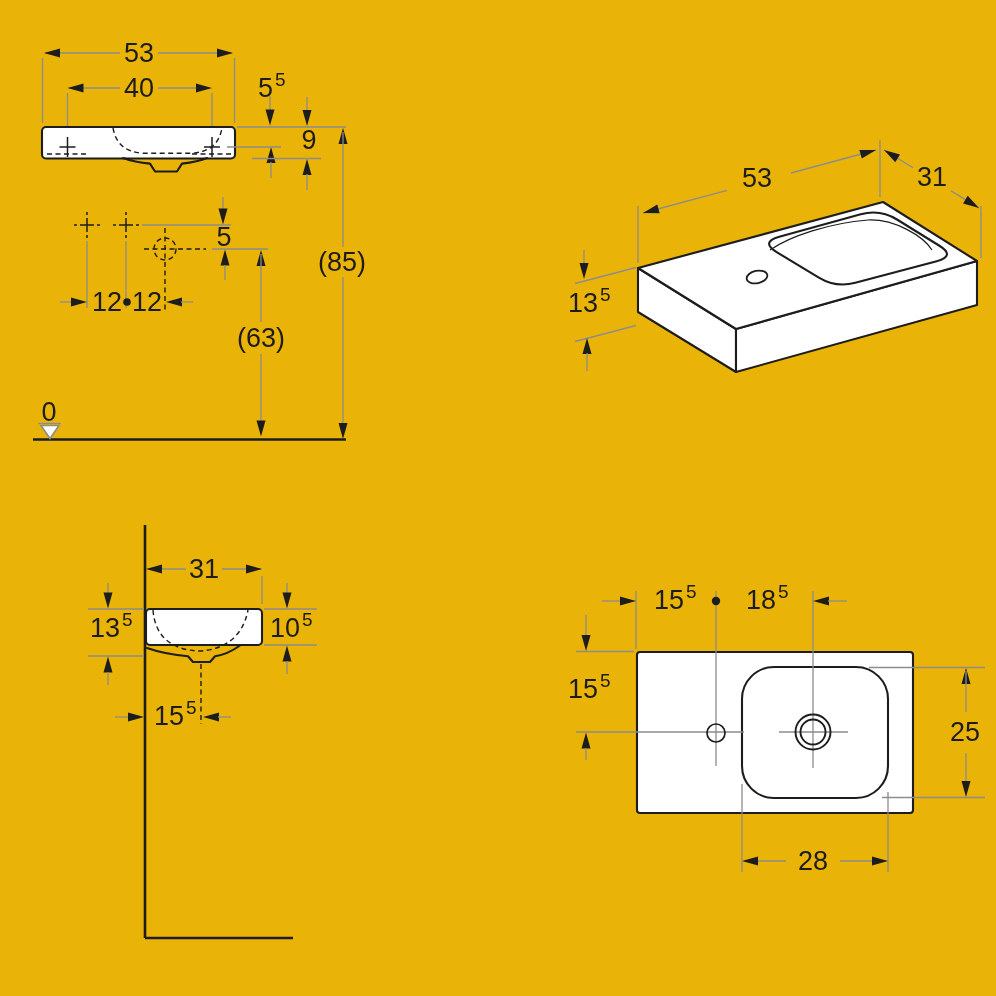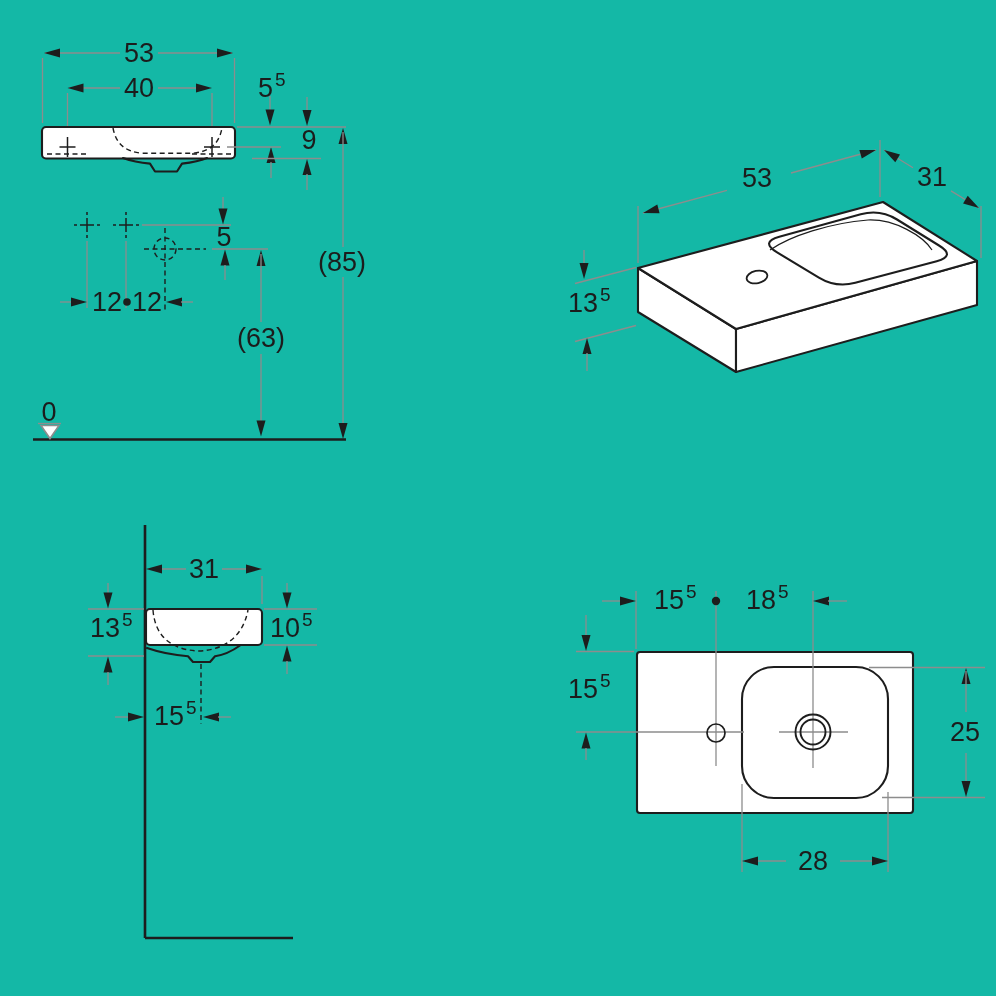--- a/index.html
+++ b/index.html
@@ -1,16 +1,16 @@
 <!DOCTYPE html>
 <html><head>
 <meta charset="utf-8">
 <style>
   html,body{margin:0;padding:0;background:#ffffff;}
-  .stage{position:relative;width:996px;height:996px;background:#14b8a6;overflow:hidden;}
+  .stage{position:relative;width:996px;height:996px;background:#eab308;overflow:hidden;}
   svg{display:block;}
   
   .ol   {stroke:#1d1d1d;stroke-width:2.1;fill:none;stroke-linejoin:round;stroke-linecap:round;}
   .olf  {stroke:#1d1d1d;stroke-width:2.1;fill:#ffffff;stroke-linejoin:round;}
   .inr  {stroke:#1d1d1d;stroke-width:1.2;fill:none;}
   .thin {stroke:#8d8d8d;stroke-width:1.3;fill:none;}
   .thick{stroke:#1d1d1d;stroke-width:2.6;fill:none;}
   .dash {stroke:#1d1d1d;stroke-width:1.4;fill:none;stroke-dasharray:5 3.5;}
   .xln  {stroke:#1d1d1d;stroke-width:1.5;fill:none;}
   .ah   {fill:#1d1d1d;stroke:none;}

